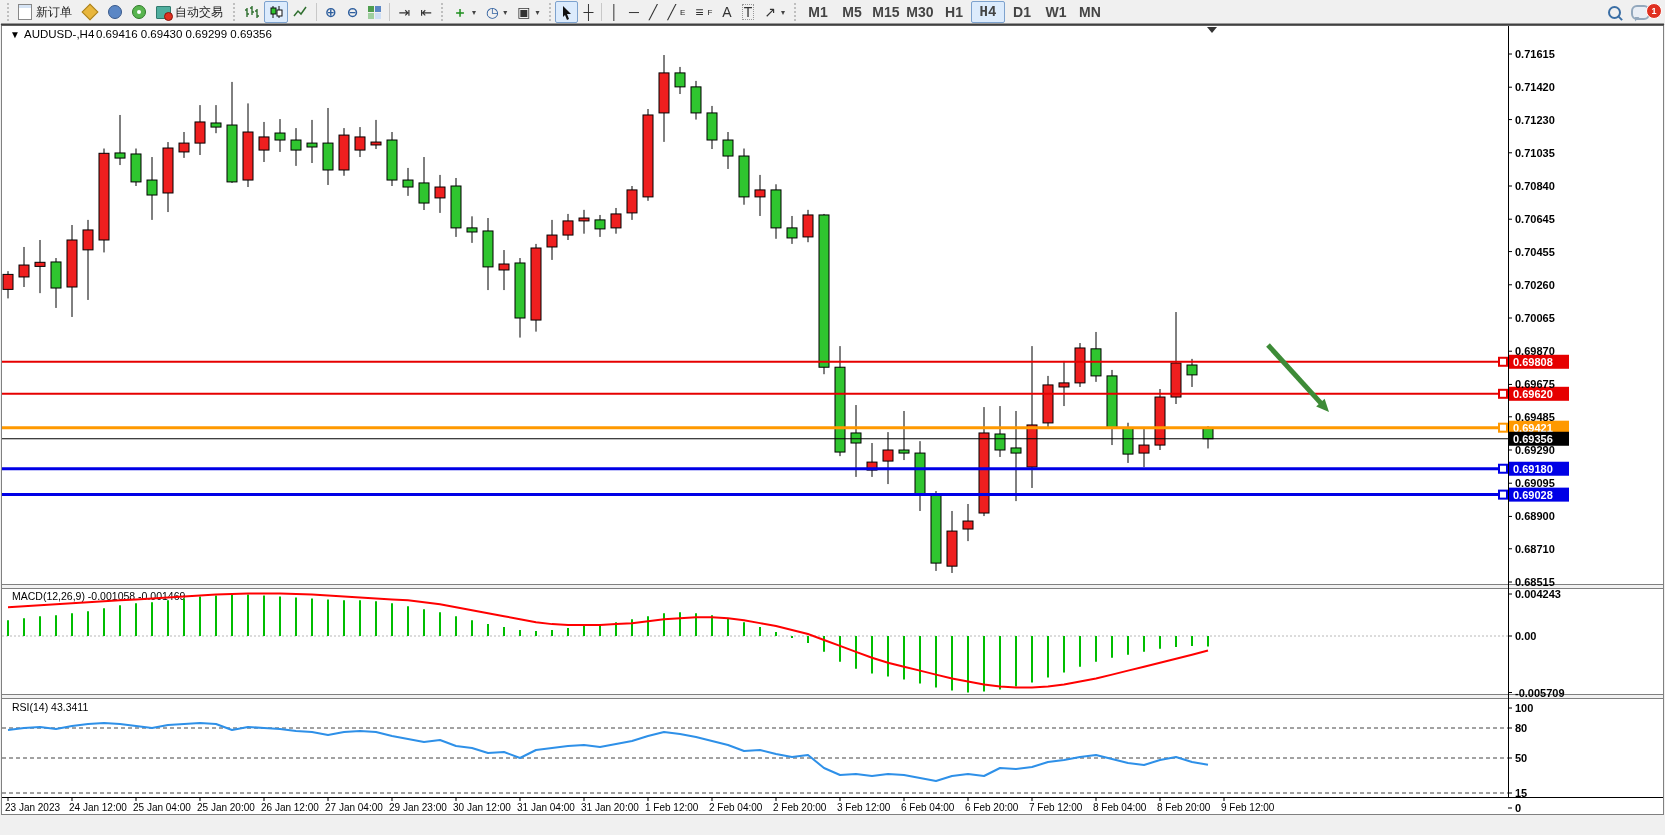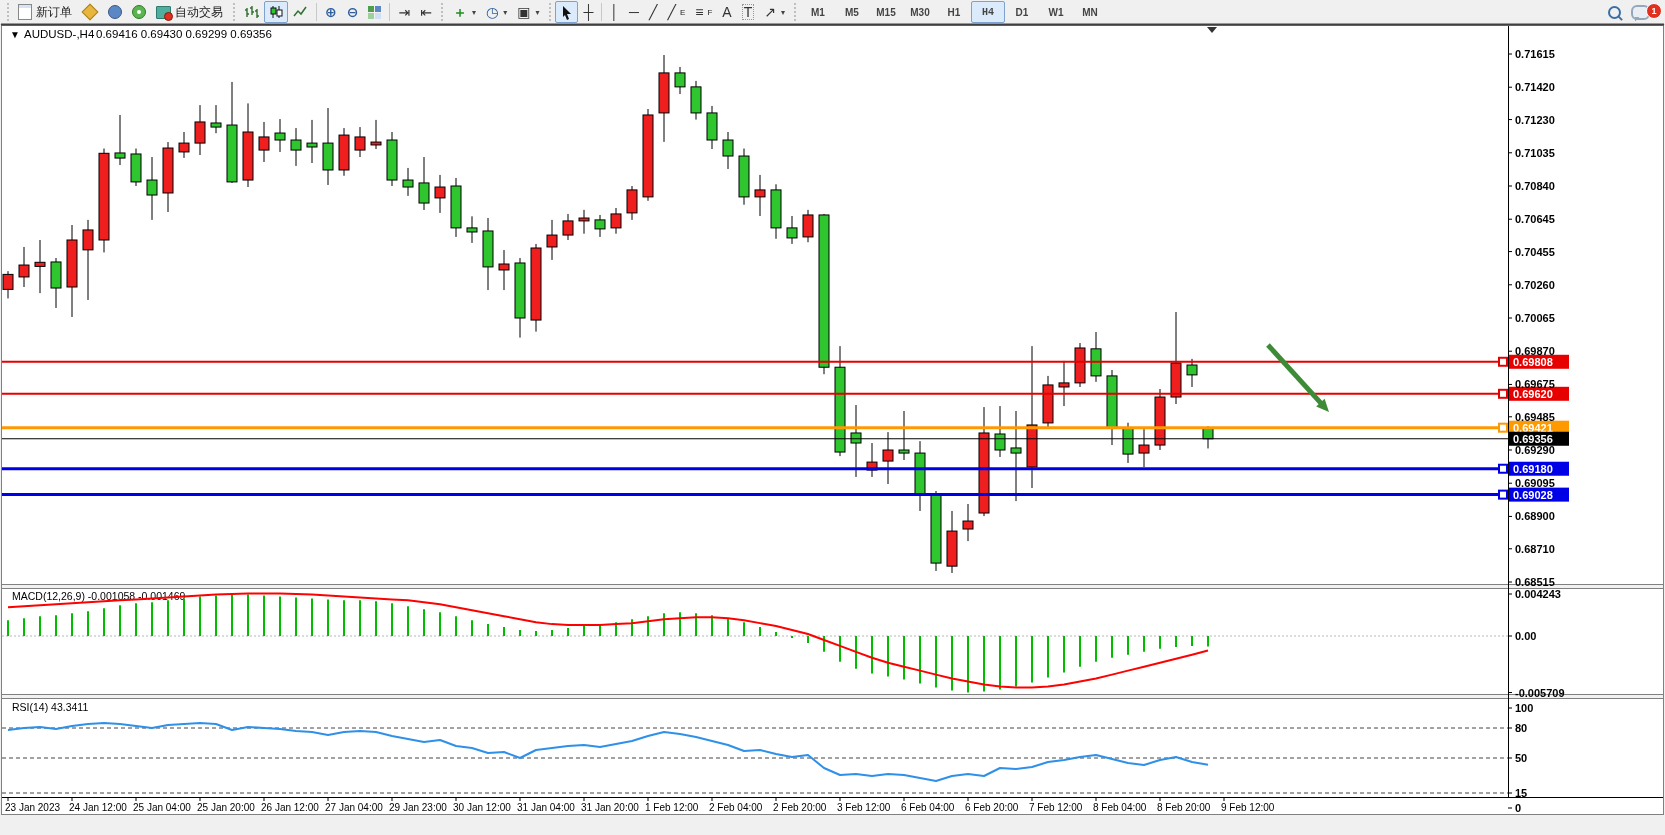--- a/index.html
+++ b/index.html
@@ -9,21 +9,21 @@
            border-bottom:1px solid #d9d9d9;display:flex;align-items:center;padding:6px 2px;box-sizing:border-box;text-align:center;}
   .grip{width:5px;height:18px;margin:0 3px;
         background:repeating-linear-gradient(to bottom,#bfbfbf 0 2px,transparent 2px 4px);
         background-size:2px 100%;background-repeat:no-repeat;background-position:center;}
   .vsep{width:1px;height:18px;background:#c8c8c8;margin:0 3px;}
   .tbtn{display:inline-flex;align-items:center;gap:4px;height:20px;padding:0 4px;border:1px solid transparent;
         border-radius:2px;font-size:12px;color:#222;cursor:default;white-space:nowrap;}
   .tbtn.pressed{background:#dcebfc;border-color:#7da2ce;font-family:Liberation Mono, monospace;}
   .caret{font-size:8px;color:#444;margin-left:1px;}
   .glyph{font-size:14px;line-height:14px;color:#333;}
-  .tf{font-size:10px;font-weight:bold;color:#444;width:24px;justify-content:center;}
+  .tf{font-size:14px;font-weight:bold;color:#444;width:24px;justify-content:center;}
   
   .ic-doc{width:12px;height:14px;background:#fff;border:1px solid #888;box-shadow:inset 0 3px 0 #d6e4f5;}
   .ic-diamond{width:10px;height:10px;background:#e8b63c;border:1px solid #a8801f;transform:rotate(45deg);margin:2px;}
   .ic-blue{width:12px;height:12px;border-radius:50%;background:#5b87c5;border:1px solid #39598a;}
   .ic-signal{width:12px;height:12px;border-radius:50%;background:#59b54f;border:1px solid #2f7a2a;position:relative;}
   .ic-signal::after{content:"";position:absolute;left:4px;top:4px;width:4px;height:4px;border-radius:50%;background:#fff;}
   .ic-auto{width:13px;height:11px;background:#4fae9e;border:1px solid #2f7a6e;position:relative;border-radius:1px;}
   .ic-auto::after{content:"";position:absolute;right:-3px;bottom:-3px;width:7px;height:7px;border-radius:50%;background:#e03020;border:1px solid #8d150b;}
   .ic-zoom{font-size:14px;color:#2f5f9e;font-weight:bold;}
   .ic-tile{width:13px;height:13px;display:grid;grid-template-columns:6px 6px;grid-template-rows:6px 6px;gap:1px;}

